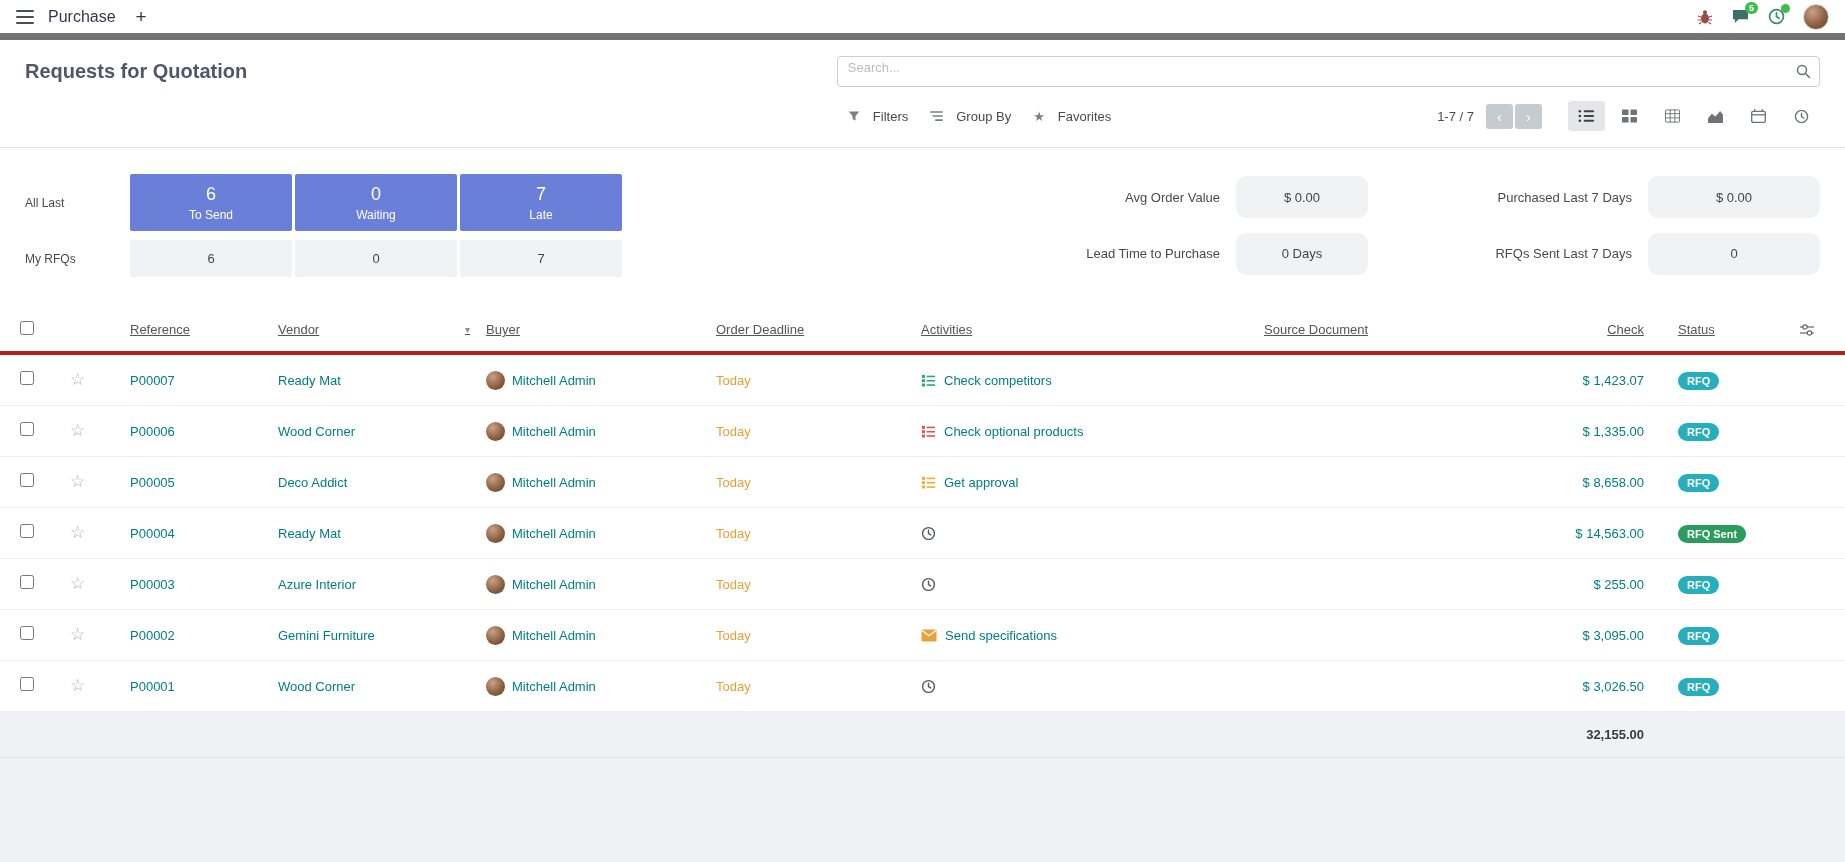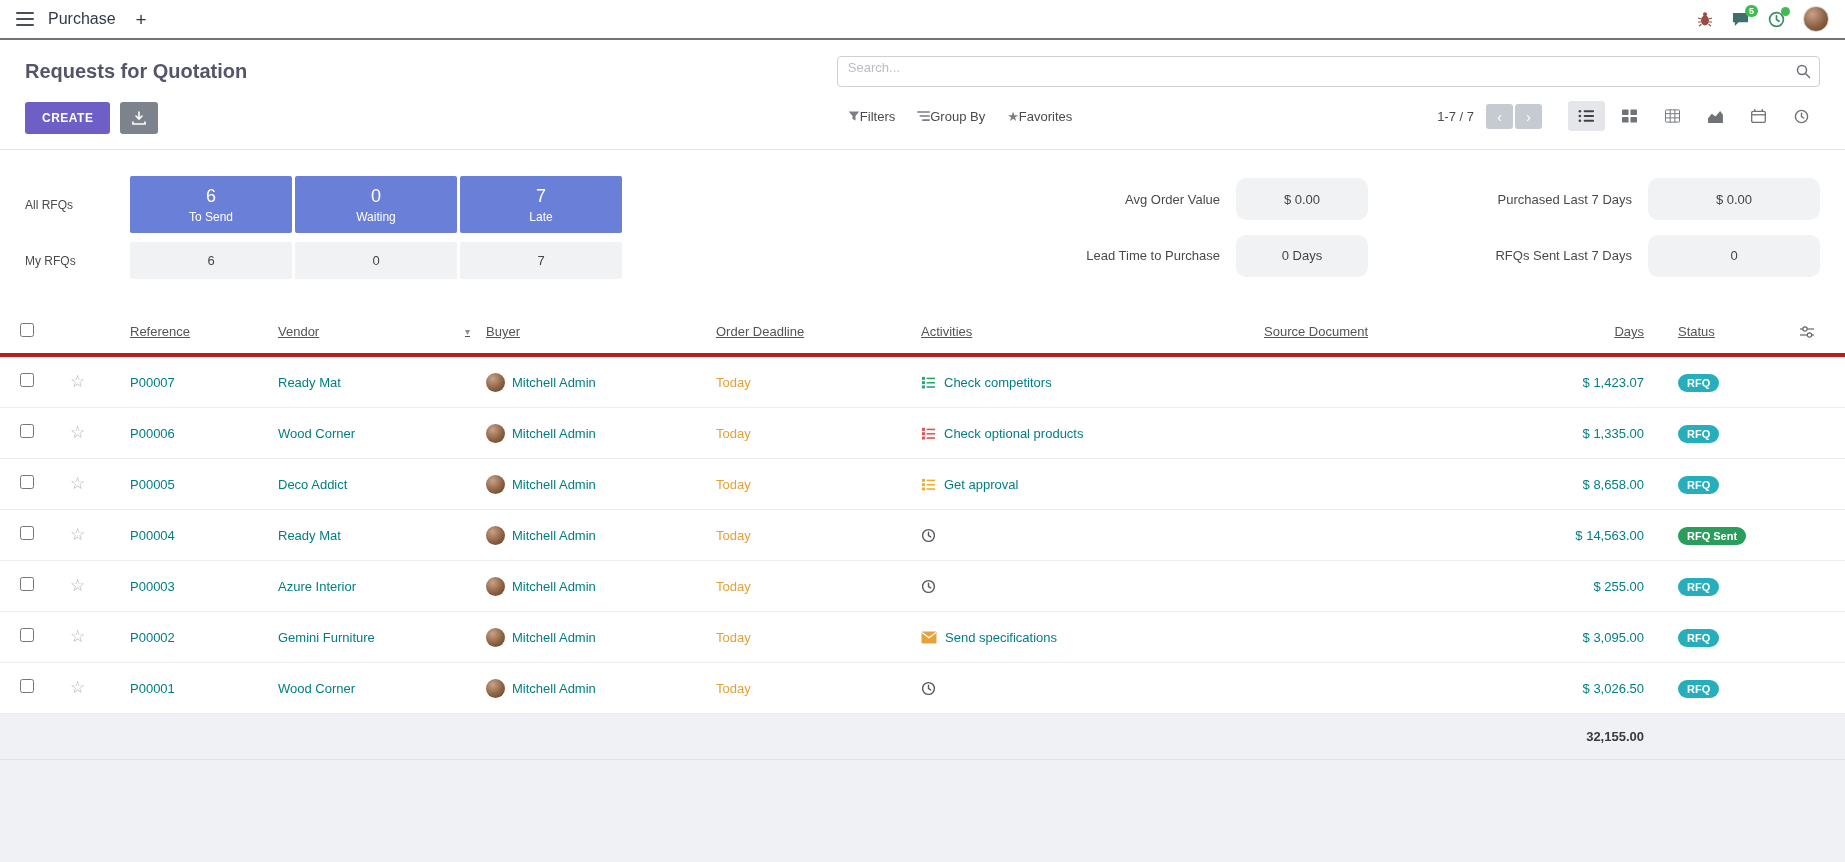--- a/index.html
+++ b/index.html
@@ -6,21 +6,21 @@
   html,body { width:1845px; height:862px; }
   body {
     font-family: "Liberation Sans", sans-serif;
     background:#ffffff; color:#444;
     display:flex; flex-direction:column; overflow:hidden;
   }
   svg { display:block; }
 
   
   .topbar { height:40px; flex:0 0 auto; display:flex; align-items:center;
-            padding:0 16px; background:#fff; border-bottom:2px solid #737373; }
+            padding:0 16px; background:#fff; border-bottom:7px solid #737373; }
   .menu-btn { margin-right:14px; cursor:pointer; color:#4a4f57; }
   .app-name { font-size:16px; font-weight:500; color:#33394a; cursor:pointer; }
   .plus-btn { margin-left:20px; font-size:19px; color:#35393f; cursor:pointer; line-height:1; }
   .topbar-right { margin-left:auto; display:flex; align-items:center; gap:18px; }
   .tb-icon { position:relative; cursor:pointer; }
   .num-badge { position:absolute; top:-6px; right:-8px; background:#3ebc4f; color:#fff;
                font-size:9px; font-weight:700; border-radius:8px; padding:1px 4px; min-width:13px; text-align:center; }
   .dot-badge { position:absolute; top:-4px; right:-5px; width:9px; height:9px; background:#3ebc4f; border-radius:50%; }
   .avatar-top { width:26px; height:26px; border-radius:50%;
                 background: radial-gradient(circle at 35% 30%, #c9a189 0%, #8d6243 55%, #5f3d26 100%);
@@ -37,21 +37,21 @@
                 font-family:"Liberation Sans",sans-serif; }
   .btn-export { background:#7c838d; border:none; border-radius:3px; height:32px; width:38px;
                 display:flex; align-items:center; justify-content:center; cursor:pointer; }
   .search-wrap { position:relative; height:31px; }
   .search-input { width:100%; height:31px; border:1px solid #cdd0d6; border-radius:4px;
                   padding:0 34px 8px 10px; font-size:13px; color:#444; outline:none;
                   font-family:"Liberation Sans",sans-serif; }
   .search-input::placeholder { color:#b9bdc5; }
   .search-icon { position:absolute; right:9px; top:7px; cursor:pointer; }
   .filter-row { display:flex; align-items:center; font-size:13px; color:#4a4a4a; height:34px; }
-  .filter-item { display:flex; align-items:center; gap:0; padding:6px 11px; cursor:pointer; white-space:nowrap; }
+  .filter-item { display:flex; align-items:center; gap:13px; padding:6px 11px; cursor:pointer; white-space:nowrap; }
   .filter-item .fi-icon { color:#7a7f85; }
   .pager { margin-left:auto; display:flex; align-items:center; gap:12px; }
   .pager-text { font-size:13px; color:#4a4a4a; }
   .pager-btns { display:flex; gap:2px; }
   .pager-btn { width:27px; height:25px; background:#c6cad1; border:none; border-radius:3px;
                color:#fff; font-size:15px; line-height:1; cursor:pointer; display:flex; align-items:center; justify-content:center; }
   .switcher { display:flex; margin-left:26px; gap:6px; }
   .switch-btn { width:37px; height:30px; border-radius:3px; display:flex; align-items:center;
                 justify-content:center; color:#6f7377; cursor:pointer; }
   .switch-btn.active { background:#e4e6ea; color:#3f4246; }
@@ -142,29 +142,20 @@
         </svg>
       <span class="dot-badge"></span>
     </span>
     <span class="avatar-top"></span>
   </div>
 </header>
 
 <section class="control">
   <div class="control-left">
     <div class="page-title">Requests for Quotation</div>
-    <div class="btn-row">
-      <button class="btn-create">CREATE</button>
-      <button class="btn-export">
-        <svg width="14" height="14" viewBox="0 0 14 14">
-            <path d="M7 1v7M4 5l3 3 3-3" stroke="#fff" stroke-width="1.6" fill="none" stroke-linecap="round"></path>
-            <path d="M1 11v2h12v-2" stroke="#fff" stroke-width="1.6" fill="none" stroke-linecap="round"></path>
-          </svg>
-      </button>
-    </div>
   </div>
 
   <div class="control-right">
     <div class="search-wrap">
       <input class="search-input" type="text" placeholder="Search..." style="">
       <span class="search-icon">
         <svg width="16" height="16" viewBox="0 0 16 16">
             <circle cx="7" cy="7" r="4.5" fill="none" stroke="#6b6f75" stroke-width="1.5"></circle>
             <line x1="10.5" y1="10.5" x2="14.5" y2="14.5" stroke="#6b6f75" stroke-width="1.5" stroke-linecap="round"></line>
           </svg>
@@ -249,21 +240,21 @@
               <path d="M8 4.5V8l2.4 1.6" stroke="currentColor" stroke-width="1.5" fill="none" stroke-linecap="round"></path>
             </svg>
         </span>
       </div>
     </div>
   </div>
 </section>
 
 <section class="dashboard">
   <div class="dash-left">
-    <div class="dash-row-label">All RFQs</div>
+    <div class="dash-row-label">All Last</div>
     <div class="kpi-blue">
       <span class="kpi-value">6</span>
       <span class="kpi-label">To Send</span>
     </div>
     <div class="kpi-blue">
       <span class="kpi-value">0</span>
       <span class="kpi-label">Waiting</span>
     </div>
     <div class="kpi-blue">
       <span class="kpi-value">7</span>
@@ -293,21 +284,21 @@
     <div class="col col-star"></div>
     <div class="col col-ref th">Reference</div>
     <div class="col col-vendor th">
       <span>Vendor</span>
       <span class="vendor-caret">▾</span>
     </div>
     <div class="col col-buyer th">Buyer</div>
     <div class="col col-deadline th">Order Deadline</div>
     <div class="col col-activity th">Activities</div>
     <div class="col col-source th">Source Document</div>
-    <div class="col col-total th">Days</div>
+    <div class="col col-total th">Check</div>
     <div class="col col-status th">Status</div>
     <div class="col col-gear">
       <svg width="16" height="16" viewBox="0 0 16 16">
           <line x1="1" y1="5" x2="15" y2="5" stroke="#666" stroke-width="1.2"></line>
           <circle cx="6" cy="5" r="2.2" fill="#fff" stroke="#666" stroke-width="1.2"></circle>
           <line x1="1" y1="11" x2="15" y2="11" stroke="#666" stroke-width="1.2"></line>
           <circle cx="10.5" cy="11" r="2.2" fill="#fff" stroke="#666" stroke-width="1.2"></circle>
         </svg>
     </div>
   </div>

